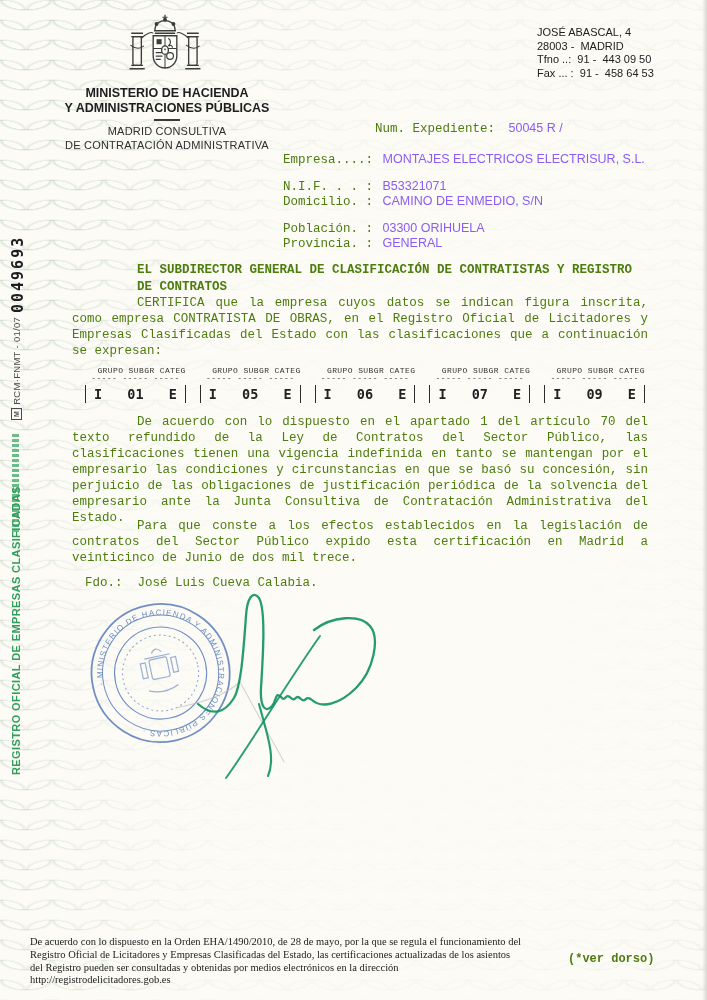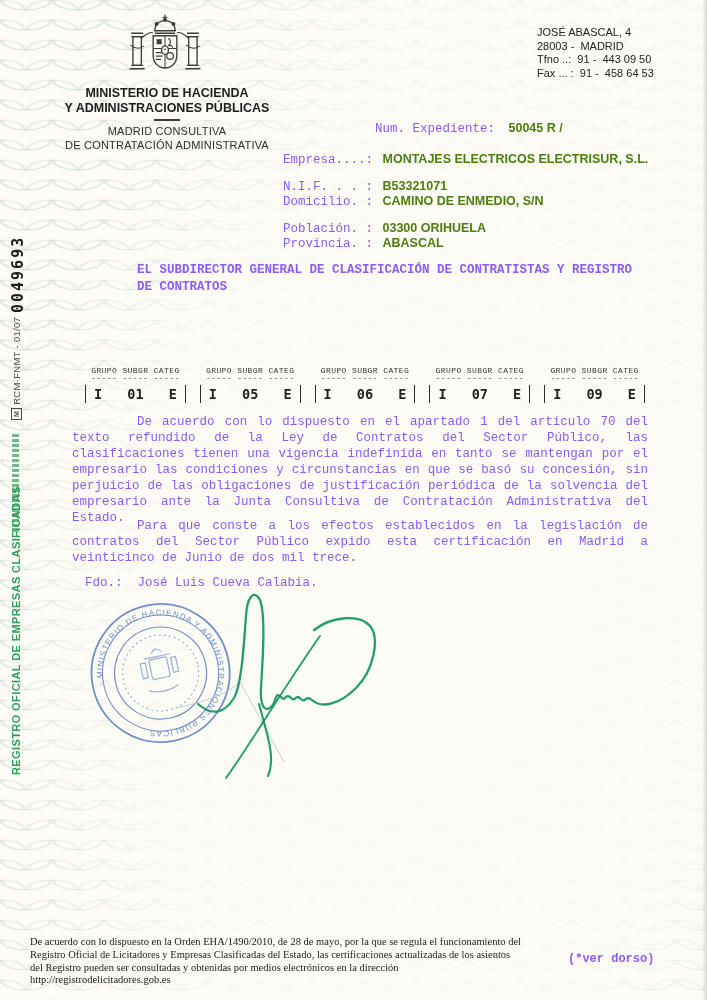--- a/index.html
+++ b/index.html
@@ -10,23 +10,23 @@
   .pattern{position:absolute;inset:0;
     background-image:
       radial-gradient(ellipse 40px 16px at 50% 0%, transparent 57%, rgba(150,178,158,.30) 60%, transparent 70%),
       radial-gradient(ellipse 40px 16px at 50% 100%, transparent 57%, rgba(150,178,158,.24) 60%, transparent 70%);
     background-size:52px 20px,52px 20px;
     background-position:0 0,26px 10px;}
   .pattern-fade{position:absolute;inset:0;
     background:
       radial-gradient(ellipse 430px 520px at 58% 58%, rgba(252,251,245,.97) 28%, rgba(252,251,245,.6) 68%, rgba(252,251,245,0) 100%),
       linear-gradient(100deg, rgba(252,251,245,0) 0 12%, rgba(252,251,245,.72) 45% 86%, rgba(252,251,245,.45) 100%);}
-  .mono{font-family:"Liberation Mono","DejaVu Sans Mono",monospace;color:#8b5cf6;}
+  .mono{font-family:"Liberation Mono","DejaVu Sans Mono",monospace;color:#4d7c0f;}
   .pre{white-space:pre;}
-  .boldsans{font-family:"Liberation Sans",sans-serif;font-weight:700;color:#4d7c0f;}
+  .boldsans{font-family:"Liberation Sans",sans-serif;font-weight:400;color:#8b5cf6;}
 
   
   .edge-rot{position:absolute;transform-origin:0 0;transform:rotate(-90deg);white-space:nowrap;}
   .serial{left:9px;top:313px;font-family:"DejaVu Sans Mono",monospace;font-weight:700;
           font-size:15px;letter-spacing:2px;color:#1d1d1d;}
   .printcode{left:11px;top:420px;font-size:9.5px;color:#4a4a4a;letter-spacing:.3px;display:flex;align-items:center;gap:3px;}
   .fnmt-m{display:inline-block;border:1px solid #4a4a4a;font-size:7px;font-weight:700;line-height:7px;padding:1px 2px;}
   .microprint{left:12px;top:532px;width:100px;height:7px;
     background:repeating-linear-gradient(90deg,#3aa763 0 3px,transparent 3px 5px);opacity:.75;}
   .registro{left:10px;top:775px;font-size:11px;font-weight:700;color:#2f9e5a;letter-spacing:.4px;}
@@ -53,21 +53,21 @@
   .par{position:absolute;left:72px;width:576px;font-size:12.5px;line-height:16px;
        text-align:justify;text-indent:65px;}
   #par1{top:295px;}
   #par2{top:414px;}
   #par3{top:518px;}
   .fdo{position:absolute;left:85px;top:576px;font-size:12.5px;}
 
   
   .classif{position:absolute;left:85px;top:366px;width:560px;display:flex;gap:14px;}
   .ccell{flex:1;}
-  .chead{font-family:"Liberation Mono",monospace;font-size:8px;letter-spacing:.4px;color:#333;text-align:center;white-space:pre;}
+  .chead{font-family:"Liberation Mono",monospace;font-size:8px;letter-spacing:.4px;color:#333;text-align:right;white-space:pre;}
   .cdash{font-family:"Liberation Mono",monospace;font-size:8px;letter-spacing:.4px;color:#333;text-align:center;white-space:pre;line-height:6px;}
   .cvalrow{margin-top:4px;height:18px;display:flex;align-items:center;justify-content:space-between;
     padding:0 8px;border-left:1.6px solid #2c2c2c;border-right:1.6px solid #2c2c2c;
     font-family:"DejaVu Sans Mono",monospace;font-weight:700;font-size:13.5px;color:#222;}
 
   
   .stamp{position:absolute;left:86px;top:598px;opacity:.8;transform:rotate(-12deg);}
   .signature{position:absolute;left:168px;top:586px;}
 
   
@@ -154,29 +154,30 @@
       <span class="mono pre clabel">Domicilio. :</span>
       <span class="boldsans cval">CAMINO DE ENMEDIO, S/N</span>
     </div>
     <div class="gap12"></div>
     <div class="row">
       <span class="mono pre clabel">Población. :</span>
       <span class="boldsans cval">03300  ORIHUELA</span>
     </div>
     <div class="row">
       <span class="mono pre clabel">Provincia. :</span>
-      <span class="boldsans cval">ABASCAL</span>
+      <span class="boldsans cval">GENERAL</span>
     </div>
   </div>
 
   <div class="heading mono">
     <div>EL SUBDIRECTOR GENERAL DE CLASIFICACIÓN DE CONTRATISTAS Y REGISTRO</div>
     <div>DE CONTRATOS</div>
   </div>
 
+  <div id="par1" class="par mono">CERTIFICA que la empresa cuyos datos se indican figura inscrita, como empresa CONTRATISTA DE OBRAS, en el Registro Oficial de Licitadores y Empresas Clasificadas del Estado con las clasificaciones que a continuación se expresan:</div>
 
   <div class="classif">
     <div class="ccell">
       <div class="chead">GRUPO SUBGR CATEG</div>
       <div class="cdash">----- ----- -----</div>
       <div class="cvalrow">
         <span>I</span>
         <span>01</span>
         <span>E</span>
       </div>

